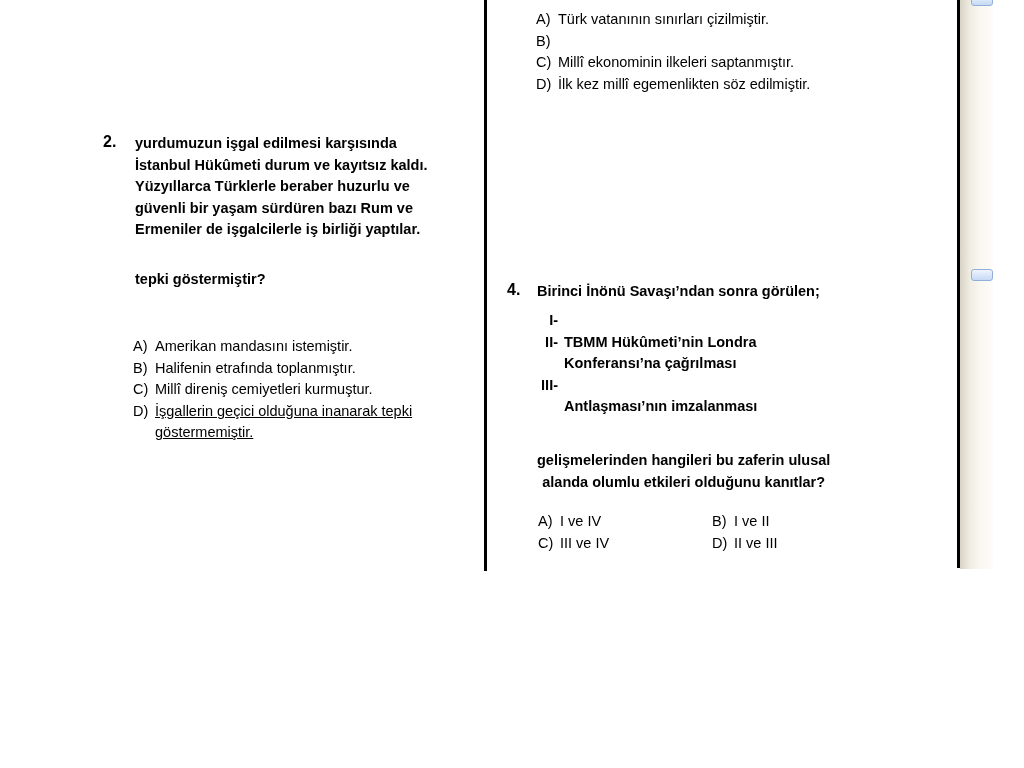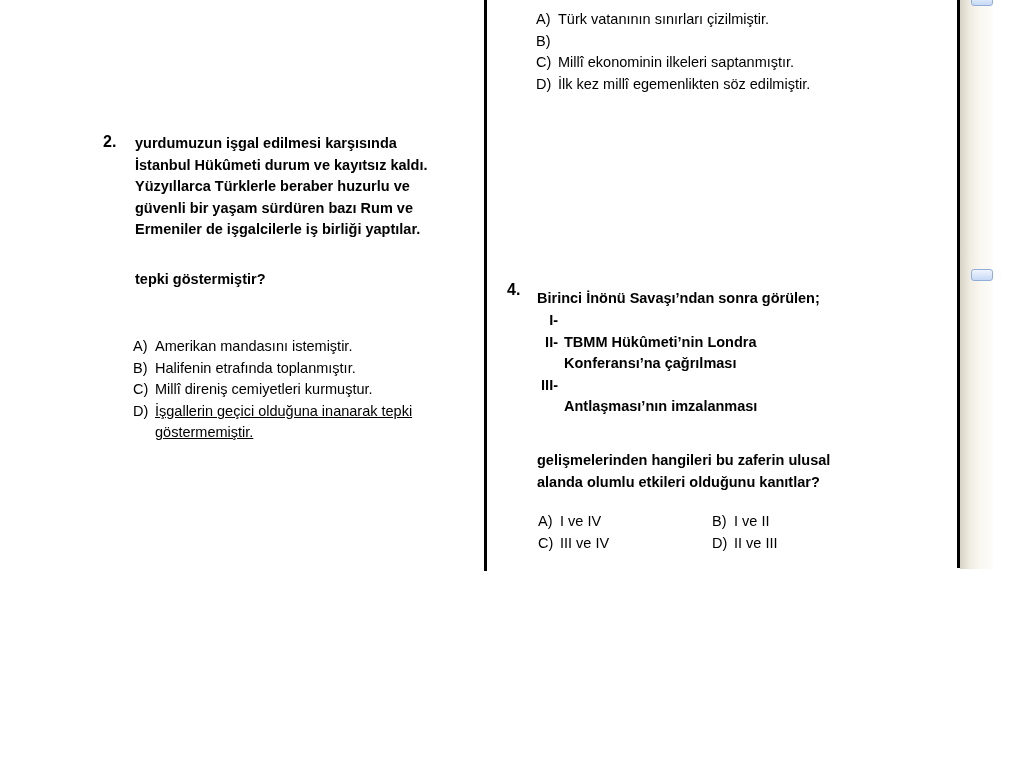--- a/index.html
+++ b/index.html
@@ -40,23 +40,23 @@
   .q2-num { left:103px; top:131px; }
   .q4-num { left:507px; top:279px; }
 
   
   .q2-body   { left:135px; top:133px; }
   .q2-prompt { left:135px; top:269px; }
   .q2-opts   { left:133px; top:336px; }
 
   
   .r-opts    { left:536px; top:9px; }
-  .q4-intro  { left:537px; top:288px; }
+  .q4-intro  { left:537px; top:281px; }
   .q4-list   { left:514px; top:310px; }
-  .q4-prompt { left:537px; top:450px; }
+  .q4-prompt { left:537px; top:450px;text-align:center; }
   .q4-opts   { left:538px; top:511px; }
 
   
   .opt-row   { display:flex; }
   .opt-label { width:22px; flex:none; }
   .opt-text  { flex:none; }
   .opt-text-wrap { flex:none; white-space:normal; max-width:296px;text-decoration:underline; }
 
   
   .list-row  { display:flex; }

